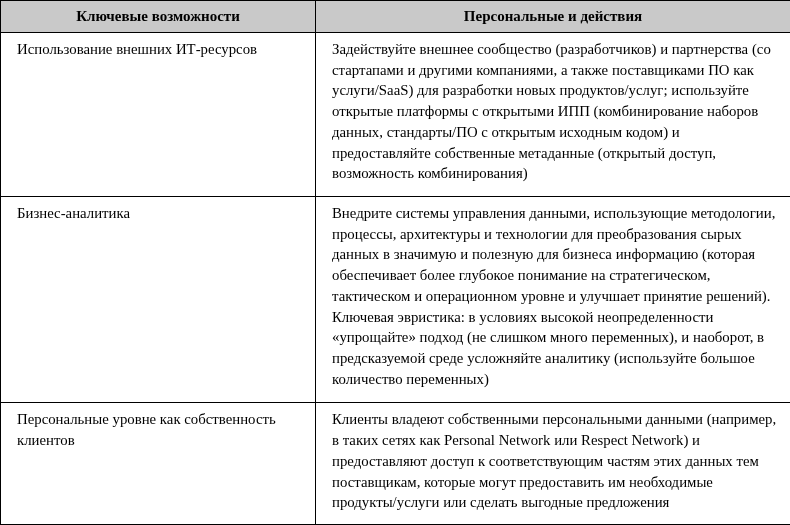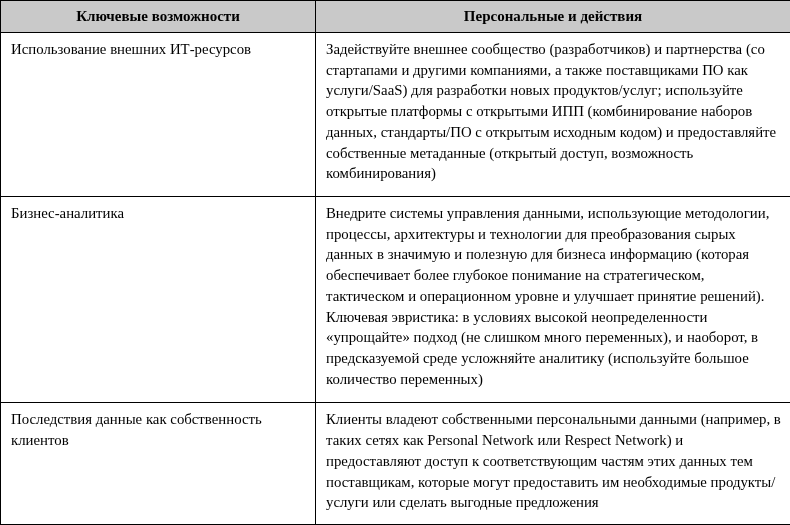--- a/index.html
+++ b/index.html
@@ -31,21 +31,21 @@
     background: #c9c9c9;
     font-weight: bold;
     font-size: 15px;
     text-align: center;
     padding: 7px 8px;
   }
   table.features-table td {
     background: #ffffff;
     font-size: 14.8px;
     line-height: 1.4;
-    padding: 6px 9px 8px 10px;
+    padding: 6px 9px 8px 16px;
     text-align: left;
   }
   col.capability-col { width: 315px; }
   col.action-col { width: 475px; }
 </style>
 </head>
 <body>
 
 <table class="features-table">
   <colgroup>
@@ -61,17 +61,17 @@
   <tbody>
     <tr>
       <td>Использование внешних ИТ-ресурсов</td>
       <td>Задействуйте внешнее сообщество (разработчиков) и партнерства (со стартапами и другими компаниями, а также поставщиками ПО как услуги/SaaS) для разработки новых продуктов/услуг; используйте открытые платформы с открытыми ИПП (комбинирование наборов данных, стандарты/ПО с открытым исходным кодом) и предоставляйте собственные метаданные (открытый доступ, возможность комбинирования)</td>
     </tr>
     <tr>
       <td>Бизнес-аналитика</td>
       <td>Внедрите системы управления данными, использующие методологии, процессы, архитектуры и технологии для преобразования сырых данных в значимую и полезную для бизнеса информацию (которая обеспечивает более глубокое понимание на стратегическом, тактическом и операционном уровне и улучшает принятие решений). Ключевая эвристика: в условиях высокой неопределенности «упрощайте» подход (не слишком много переменных), и наоборот, в предсказуемой среде усложняйте аналитику (используйте большое количество переменных)</td>
     </tr>
     <tr>
-      <td>Последствия данные как собственность клиентов</td>
+      <td>Персональные уровне как собственность клиентов</td>
       <td>Клиенты владеют собственными персональными данными (например, в таких сетях как Personal Network или Respect Network) и предоставляют доступ к соответствующим частям этих данных тем поставщикам, которые могут предоставить им необходимые продукты/услуги или сделать выгодные предложения</td>
     </tr>
   </tbody>
 </table>
 
 </body></html>

